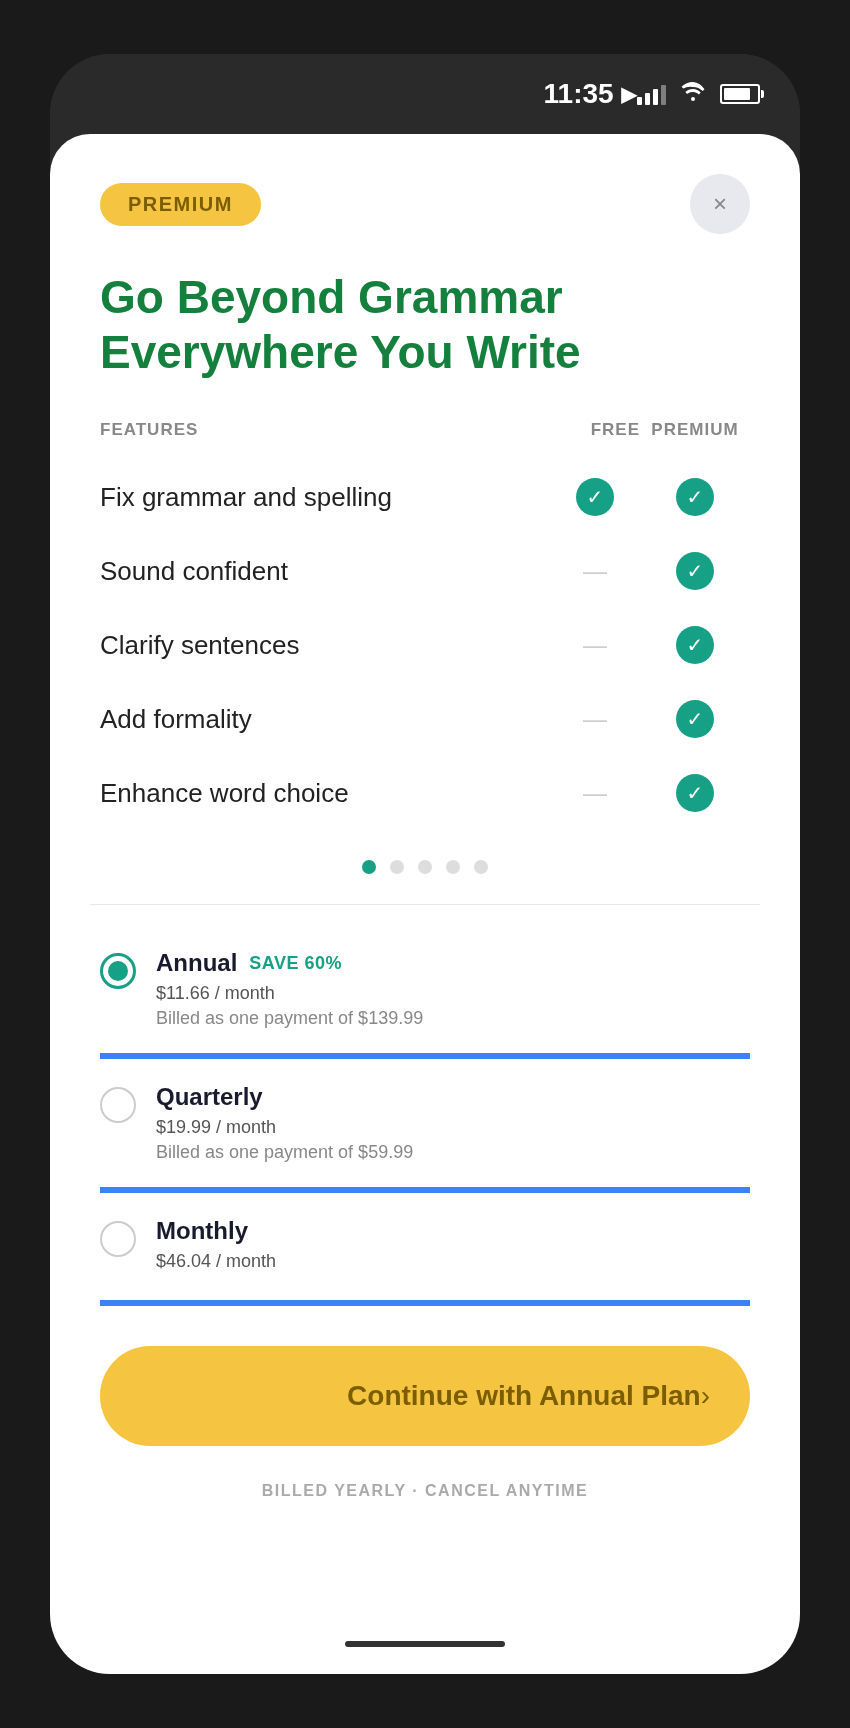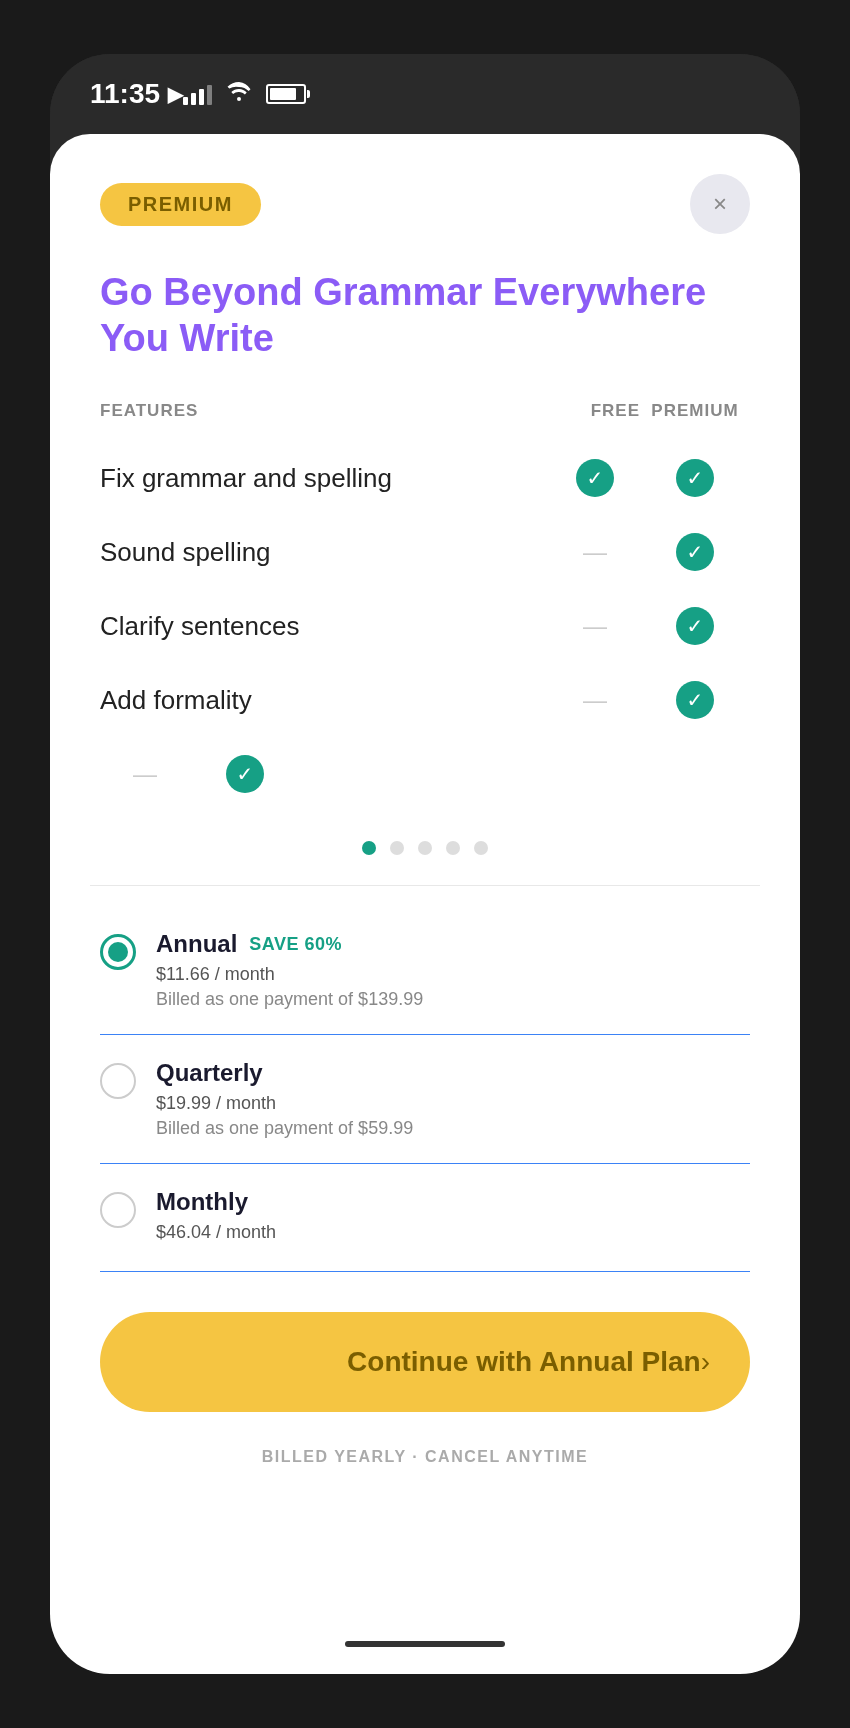--- a/index.html
+++ b/index.html
@@ -25,21 +25,21 @@
       display: flex;
       flex-direction: column;
     }
 
     
     .status-bar {
       background: #2a2a2a;
       height: 80px;
       display: flex;
       align-items: center;
-      justify-content: flex-start;
+      justify-content: flex-end;
       padding: 0 40px;
       flex-shrink: 0;
     }
 
     .status-time {
       color: white;
       font-size: 28px;
       font-weight: 600;
       display: flex;
       align-items: center;
@@ -137,23 +137,23 @@
       cursor: pointer;
       display: flex;
       align-items: center;
       justify-content: center;
       font-size: 24px;
       color: #888;
     }
 
     
     .main-title {
-      font-size: 38px;
+      font-size: 46px;
       font-weight: 800;
-      color: #8b5cf6;
+      color: #15803d;
       line-height: 1.2;
       margin-bottom: 40px;
     }
 
     
     .feature-table {
       width: 100%;
       margin-bottom: 30px;
     }
 
@@ -260,21 +260,21 @@
       background: #e8e8e8;
       margin: 0 -10px 20px;
     }
 
     
     .plan-option {
       display: flex;
       align-items: flex-start;
       gap: 20px;
       padding: 24px 0;
-      border-bottom: 1px solid #3b82f6;
+      border-bottom: 6px solid #3b82f6;
       cursor: pointer;
     }
 
     .radio-button {
       width: 36px;
       height: 36px;
       border-radius: 50%;
       border: 2px solid #ccc;
       margin-top: 4px;
       flex-shrink: 0;
@@ -434,21 +434,21 @@
           <div class="feature-row">
             <div class="feature-name">Fix grammar and spelling</div>
             <div class="check-cell">
               <div class="check-green">✓</div>
             </div>
             <div class="check-cell-premium">
               <div class="check-green">✓</div>
             </div>
           </div>
           <div class="feature-row">
-            <div class="feature-name">Sound spelling</div>
+            <div class="feature-name">Sound confident</div>
             <div class="check-cell">
               <span class="dash-icon">—</span>
             </div>
             <div class="check-cell-premium">
               <div class="check-green">✓</div>
             </div>
           </div>
           <div class="feature-row">
             <div class="feature-name">Clarify sentences</div>
             <div class="check-cell">
@@ -461,20 +461,21 @@
           <div class="feature-row">
             <div class="feature-name">Add formality</div>
             <div class="check-cell">
               <span class="dash-icon">—</span>
             </div>
             <div class="check-cell-premium">
               <div class="check-green">✓</div>
             </div>
           </div>
           <div class="feature-row">
+            <div class="feature-name">Enhance word choice</div>
             <div class="check-cell">
               <span class="dash-icon">—</span>
             </div>
             <div class="check-cell-premium">
               <div class="check-green">✓</div>
             </div>
           </div>
         </div>
     </div>
 

